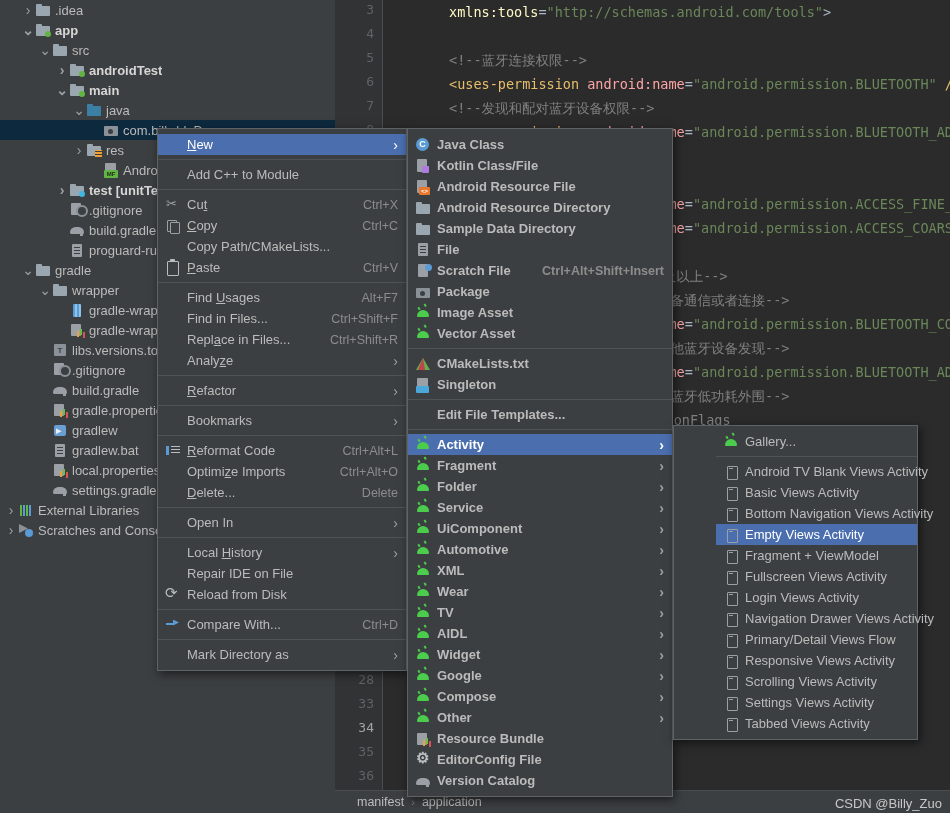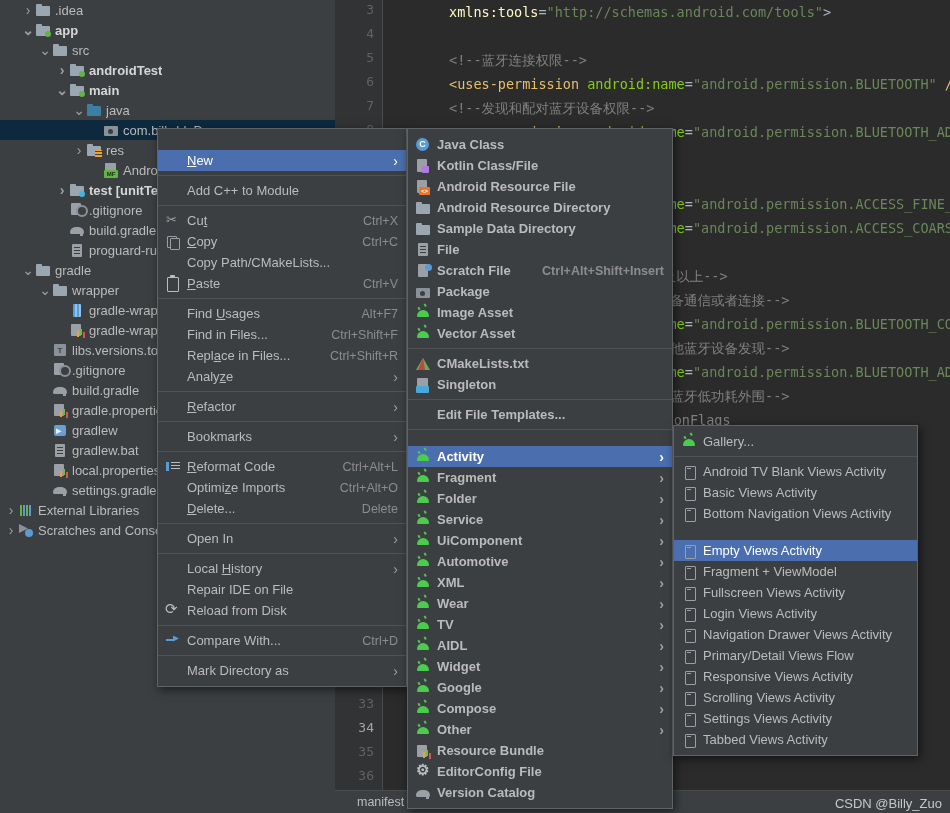--- a/index.html
+++ b/index.html
@@ -212,21 +212,21 @@
   #code {
     position: absolute; left: 49px; top: 0;
     width: 566px; height: 790px;
     overflow: hidden;
     font-family: "DejaVu Sans Mono", monospace;
     font-size: 13.5px;
     white-space: pre;
     line-height: 24px;
   }
   .cl { position: absolute; left: 0; white-space: pre; }
-  .tk-attr { color: #84cc16; }
+  .tk-attr { color: #fca5a5; }
   .tk-tag { color: #e8bf6a; }
   .tk-str { color: #6a8759; }
   .tk-cmt { color: #808080; }
   .tk-plain { color: #fef9c3; }
   .tk-punct { color: #a9b7c6; }
 
   #breadcrumb {
     position: absolute; left: 0; bottom: 0;
     width: 615px; height: 23px;
     background: #3c3f41;
@@ -255,21 +255,21 @@
   }
   .mi {
     position: relative;
     height: 21px;
     display: flex; align-items: center;
     padding: 0 8px 0 6px;
     font-size: 13px;
     color: #bbbbbb;
     white-space: nowrap;
   }
-  .mi.sel { background: #4b6eaf; color: #ffffff; margin-top: 16px; }
+  .mi.sel { background: #4b6eaf; color: #ffffff; }
   .mi .micon {
     width: 18px; min-width: 18px; height: 16px;
     position: relative; margin-right: 5px;
   }
   .mi .mlabel { flex: 1; }
   .mi .mlabel u { text-decoration: underline; }
   .mi .mshort { color: #8c8c8c; margin-left: 26px; font-size: 12.5px; }
   .mi .marrow {
     margin-left: 14px; color: #9aa0a6; font-size: 11px; line-height: 1;
   }
@@ -865,21 +865,21 @@
       <div class="mi">
         <span class="micon mic-gear"></span>
         <span class="mlabel">EditorConfig File</span>
       </div>
       <div class="mi">
         <span class="micon mic-elephant"></span>
         <span class="mlabel">Version Catalog</span>
       </div>
     </div>
 
-  <div class="menu" id="activity-menu" style="left:673px; top:425px; width:245px;">
+  <div class="menu" id="activity-menu" style="left:673px; top:425px; width:245px;padding-left:42px;">
       <div class="mi">
         <span class="micon mic-android"></span>
         <span class="mlabel">Gallery...</span>
       </div>
       <div class="msep"></div>
       <div class="mi">
         <span class="micon mic-activity"></span>
         <span class="mlabel">Android TV Blank Views Activity</span>
       </div>
       <div class="mi">

